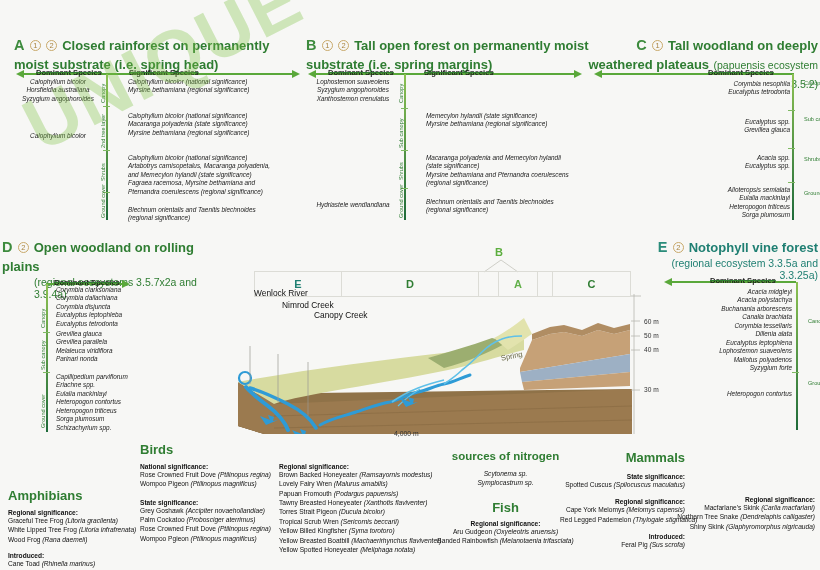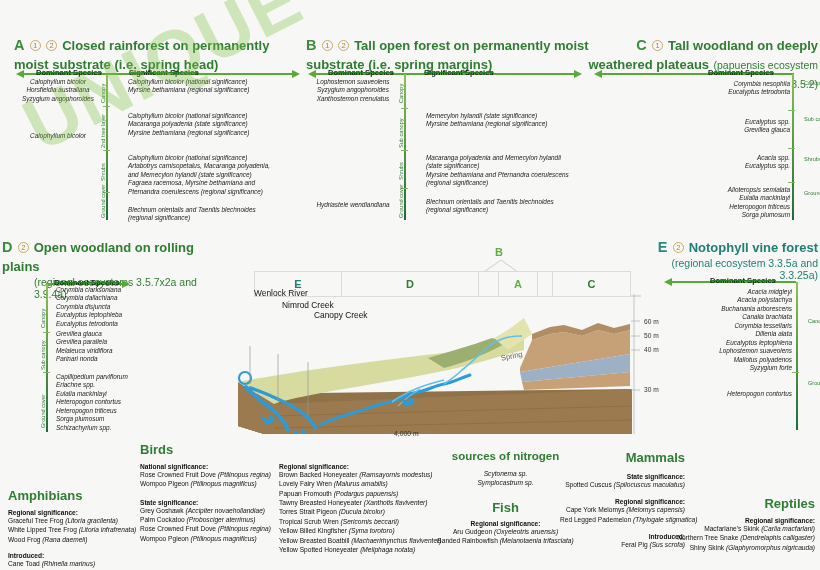--- a/index.html
+++ b/index.html
@@ -478,18 +478,17 @@
     <div class="fauna-li"><span>Cape York Melomys</span> <i>(Melomys capensis)</i></div>
     <div class="fauna-li"><span>Red Legged Pademelon</span> <i>(Thylogale stigmatica)</i></div>
   </div>
   <div style="margin-top:9px;">
     <div class="fauna-cat">Introduced:</div>
     <div class="fauna-li"><span>Feral Pig</span> <i>(Sus scrofa)</i></div>
   </div>
 </div>
 
 <div class="panel" style="left:665px; top:496px; width:150px; text-align:right;">
-  <div class="fauna-title" style="margin-bottom:6px;">Reptiles</div>
   <div class="fauna-cat">Regional significance:</div>
   <div class="fauna-li"><span>Macfarlane's Skink</span> <i>(Carlia macfarlani)</i></div>
   <div class="fauna-li"><span>Northern Tree Snake</span> <i>(Dendrelaphis calligaster)</i></div>
   <div class="fauna-li"><span>Shiny Skink</span> <i>(Glaphyromorphus nigricauda)</i></div>
 </div>
 
 </body></html>

